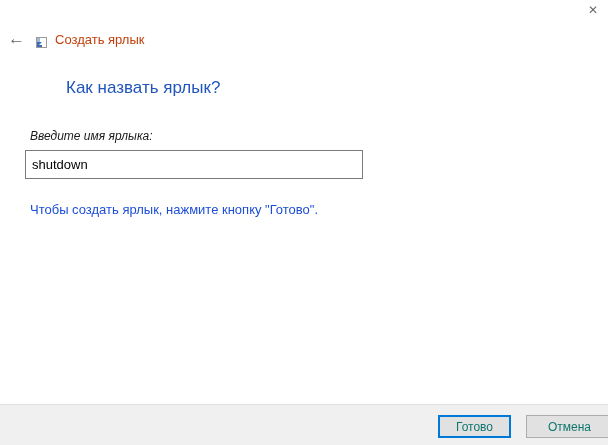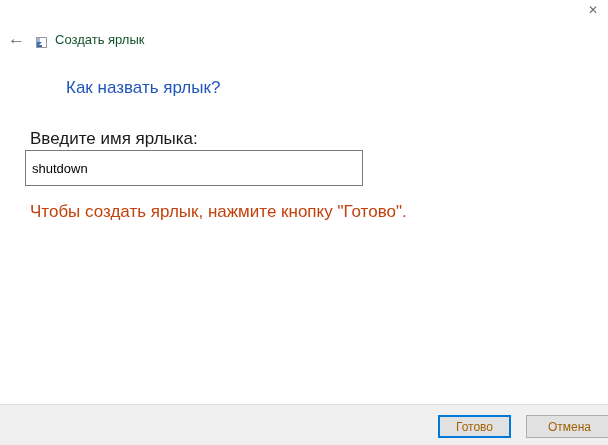--- a/index.html
+++ b/index.html
@@ -30,58 +30,58 @@
   }
 
   .header{position:absolute;top:31px;left:0;right:0;height:20px;}
   .back{
     position:absolute;left:8px;top:0;
     font-size:17px;line-height:16px;color:#666;
   }
   .app-icon{position:absolute;left:36px;top:3px;width:11px;height:11px;display:block;}
   .win-title{
     position:absolute;left:55px;top:1px;
-    font-size:13px;color:#14532d;white-space:nowrap;
+    font-size:13px;color:#c2410c;white-space:nowrap;
   }
 
   .heading{
     position:absolute;left:30px;top:78px;
     font-size:17px;font-weight:400;color:var(--heading-blue);
     white-space:nowrap;
     margin-left:36px;
   }
 
   .name-label{
     position:absolute;left:30px;top:129px;
-    font-size:17px;color:#1a1a1a;white-space:nowrap;
+    font-size:12px;color:#1a1a1a;white-space:nowrap;font-style:italic;
   }
 
   .name-input{
-    position:absolute;left:25px;top:150px;width:338px;height:36px;
+    position:absolute;left:25px;top:150px;width:338px;height:29px;
     border:1px solid var(--input-border);
     font-family:"Liberation Sans","DejaVu Sans",sans-serif;
     font-size:13px;padding:0 6px;color:#000;background:#fff;outline:none;
   }
 
   .hint{
     position:absolute;left:30px;top:202px;
-    font-size:17px;color:#c2410c;white-space:nowrap;
+    font-size:13px;color:#1d4ed8;white-space:nowrap;
   }
 
   .footer{
     position:absolute;left:0;right:0;bottom:0;height:41px;
     background:var(--footer-bg);
     border-top:1px solid var(--footer-divider);
   }
   .btn{
     position:absolute;top:10px;height:23px;
     background:var(--button-bg);
     border:1px solid var(--button-border);
     font-family:"Liberation Sans","DejaVu Sans",sans-serif;
-    font-size:12px;color:#a16207;line-height:1;cursor:default;
+    font-size:12px;color:#0f766e;line-height:1;cursor:default;
   }
   .btn-finish{left:438px;width:73px;border:2px solid var(--accent-blue);}
   .btn-cancel{left:526px;width:87px;}
 </style>
 </head>
 <body>
 
 <div class="window">
 
   <div class="close-btn">✕</div>

